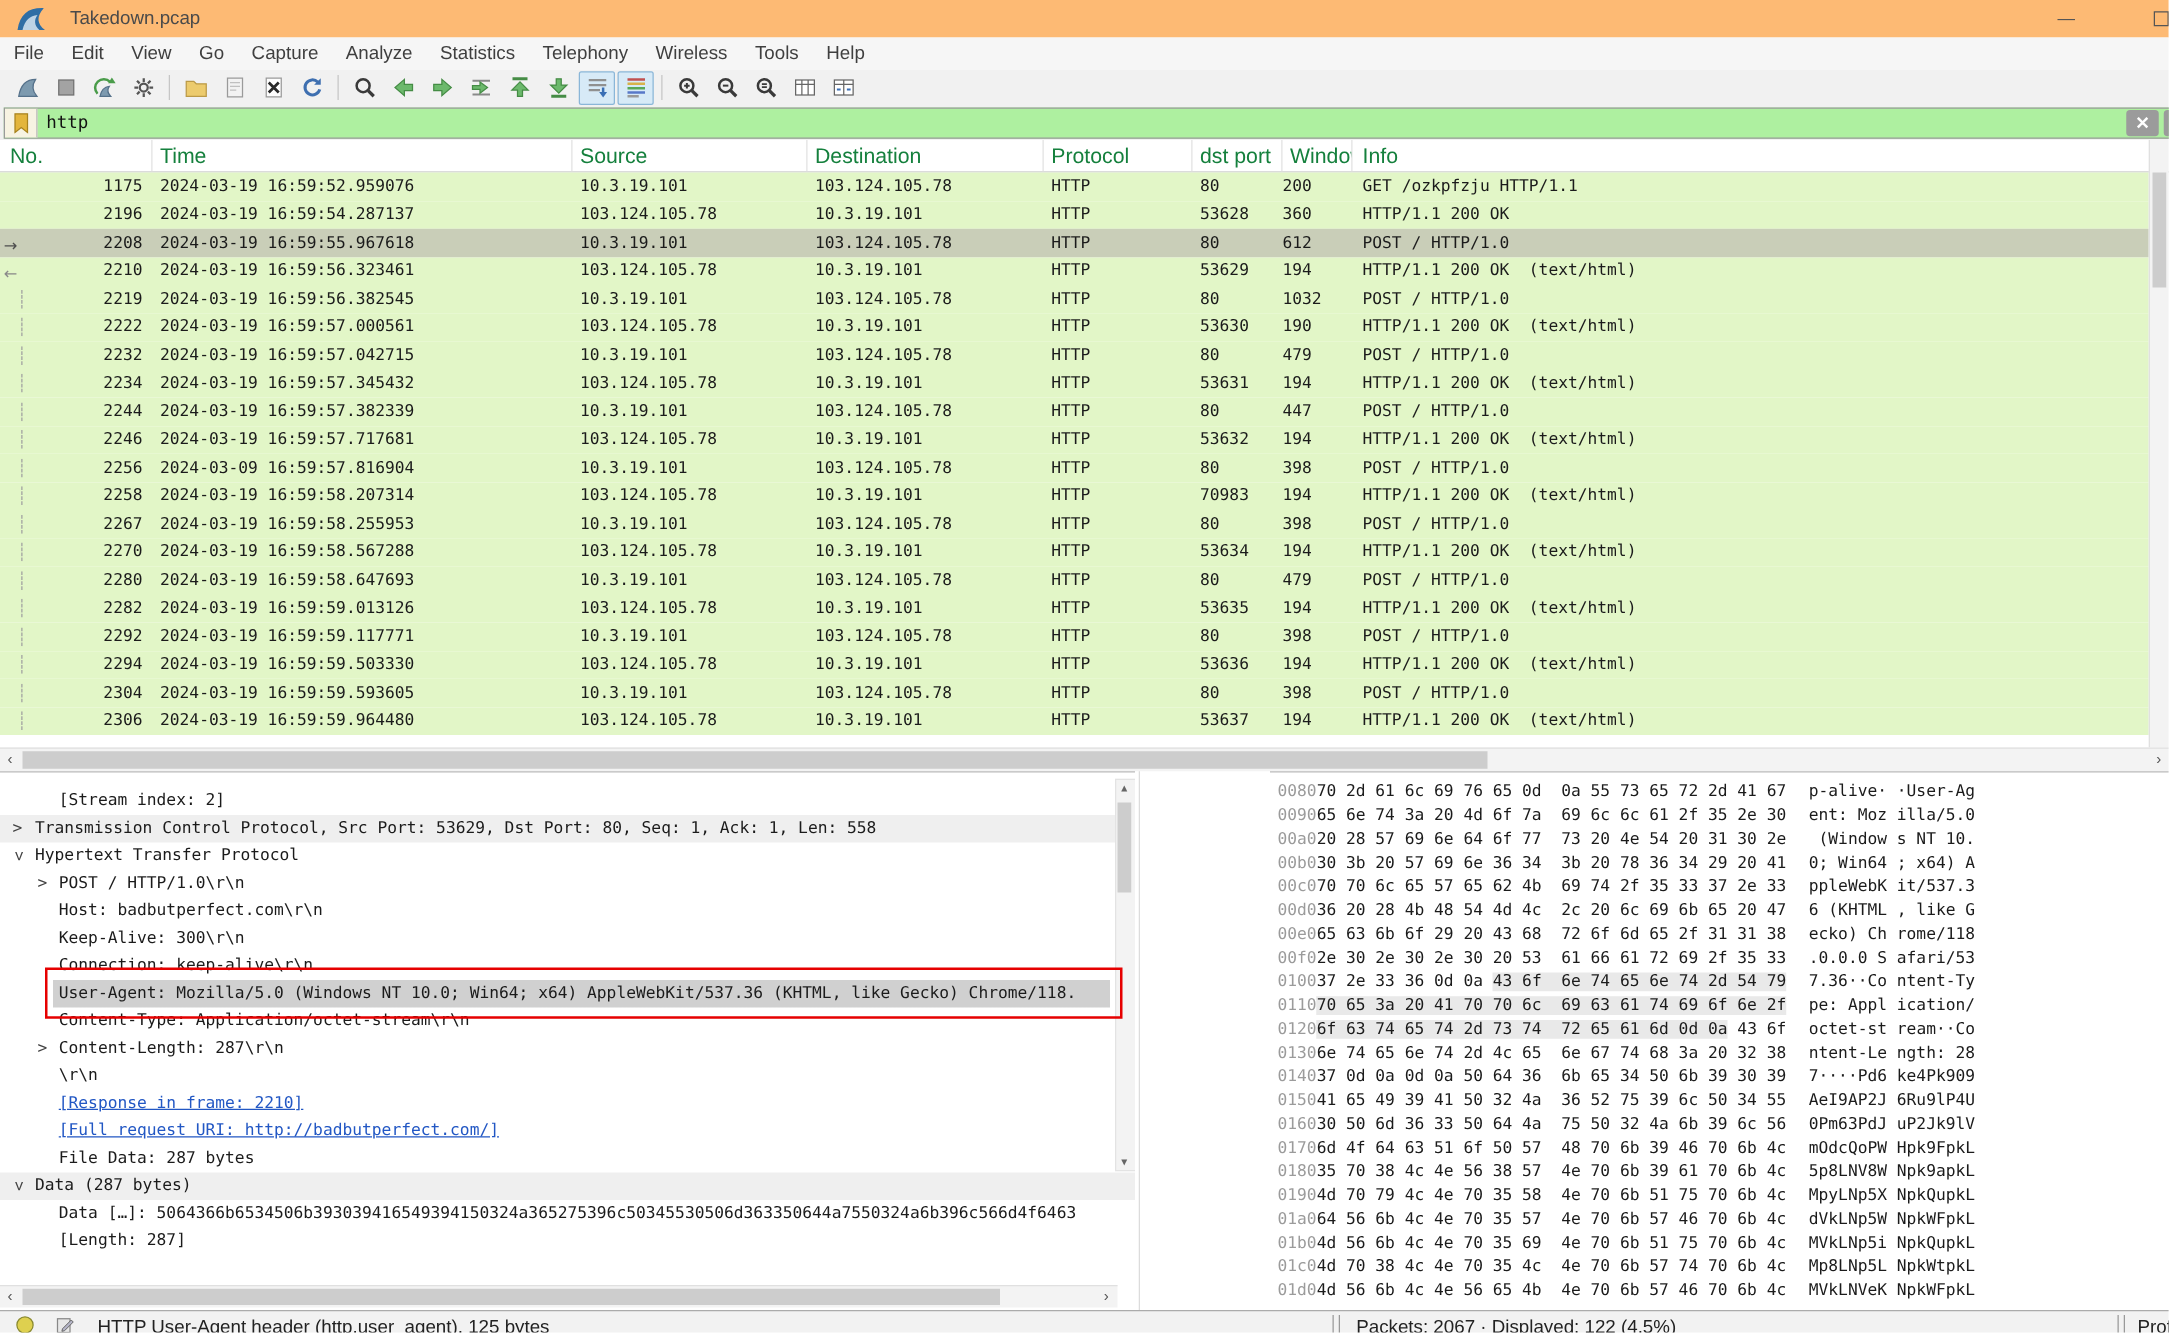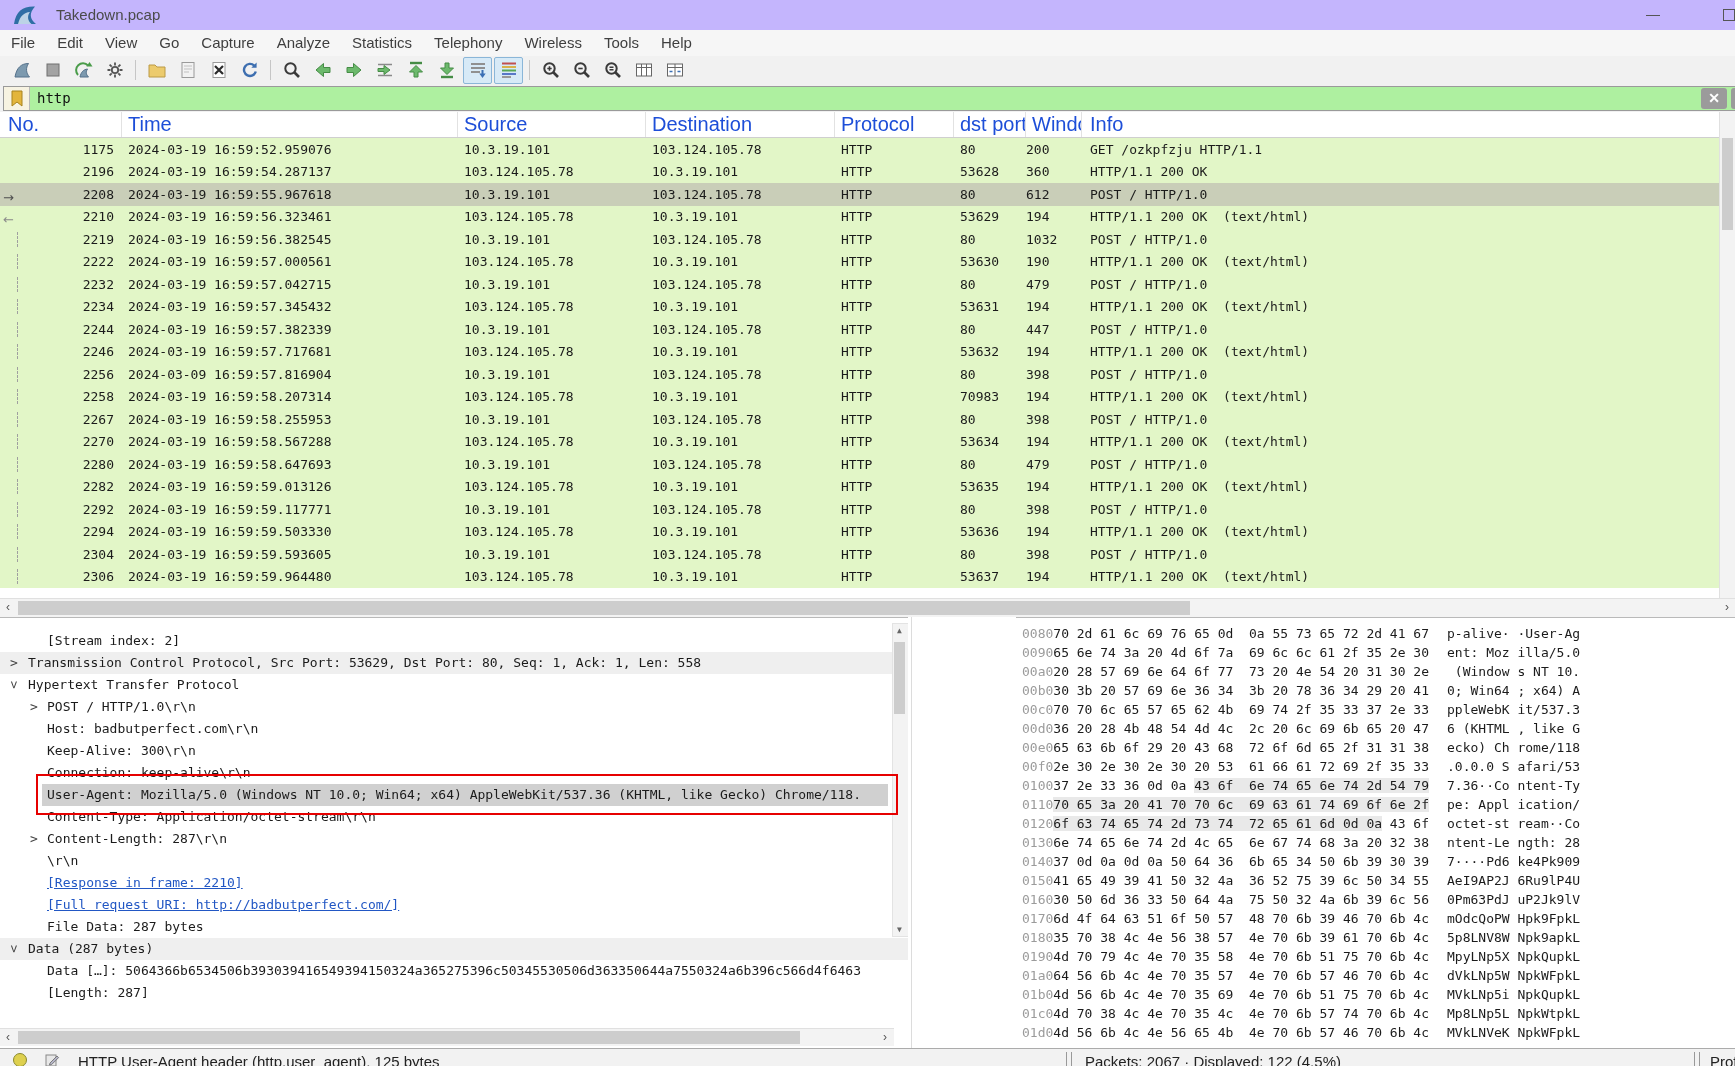--- a/index.html
+++ b/index.html
@@ -1,20 +1,20 @@
 <!DOCTYPE html>
 <html><head>
 <meta charset="utf-8">
 <style>
   html,body{margin:0;padding:0}
   body{width:1735px;height:1066px;overflow:hidden;position:relative;background:#fff;
        font-family:"Liberation Sans",sans-serif;color:#1b1b1b}
   .abs{position:absolute}
   
-  #titlebar{left:0;top:0;width:1735px;height:30px;background:#c4b5fd}
+  #titlebar{left:0;top:0;width:1735px;height:30px;background:#fdba74}
   #appicon{left:12px;top:4px;width:26px;height:22px}
   #wintitle{left:56px;top:0;line-height:30px;font-size:15px;color:#4a4a4a}
   .wbtn{top:0;width:46px;height:30px;text-align:center;line-height:28px;color:#555;font-size:14px}
   #btn-min{left:1630px}
   #btn-max{left:1706px}
   #btn-max span{display:inline-block;width:10px;height:10px;border:1px solid #555;margin-top:9px}
   
   #menubar{left:0;top:30px;width:1735px;height:26px;background:#f6f6f6;white-space:nowrap}
   .menuitem{display:inline-block;padding:0 11px;line-height:26px;font-size:15px;color:#3f3f3f}
   
@@ -24,21 +24,21 @@
   .tsep{width:1px;height:20px;background:#c6c6c6;margin:0 5px}
   
   #filterbar{left:0;top:84px;width:1735px;height:28px;background:#f1f1f1}
   #filterwrap{position:absolute;left:3px;top:2px;width:1760px;height:23px;border:1px solid #9a9a9a;display:flex;background:#aef0a0}
   #fbookmark{width:25px;background:#f7f3e2;border-right:1px solid #b9b9b9;display:flex;align-items:center;justify-content:center}
   #finput{flex:0 0 1662px;font-family:"DejaVu Sans Mono",monospace;font-size:14px;line-height:23px;padding-left:7px;color:#111}
   .fbtn{width:26px;background:#9b9b9b;border-radius:3px;margin:1px 2px;color:#fff;text-align:center;line-height:21px;font-size:14px;font-weight:bold}
   
   .pgrid{display:grid;grid-template-columns:122px 336px 188px 189px 119px 72px 56px auto}
   #plheader{left:0;top:112px;width:1735px;height:26px;background:#fff;border-bottom:1px solid #cfcfcf;box-sizing:border-box}
-  #plheader .hc{font-size:20px;line-height:25px;color:#1d4ed8;border-right:1px solid #e2e2e2;padding-left:6px;overflow:hidden;white-space:nowrap}
+  #plheader .hc{font-size:17px;line-height:25px;color:#15803d;border-right:1px solid #e2e2e2;padding-left:6px;overflow:hidden;white-space:nowrap}
   #plheader .hc.first{padding-left:8px}
   #plheader .hc.last{border-right:none;padding-left:8px}
   #plrows{left:0;top:138px;width:1719px}
   .prow{height:22.5px;background:#e2f6c7;font-family:"DejaVu Sans Mono",monospace;font-size:13px;white-space:pre;align-items:center}
   .prow.sel{background:#c9ceb8}
   .prow>div{overflow:hidden}
   .c-no{text-align:right;padding-right:8px;position:relative}
   .c-t,.c-s,.c-d,.c-p,.c-dp{padding-left:6px}
   .c-l{text-align:left;padding-right:6px}
   .c-i{padding-left:8px}

